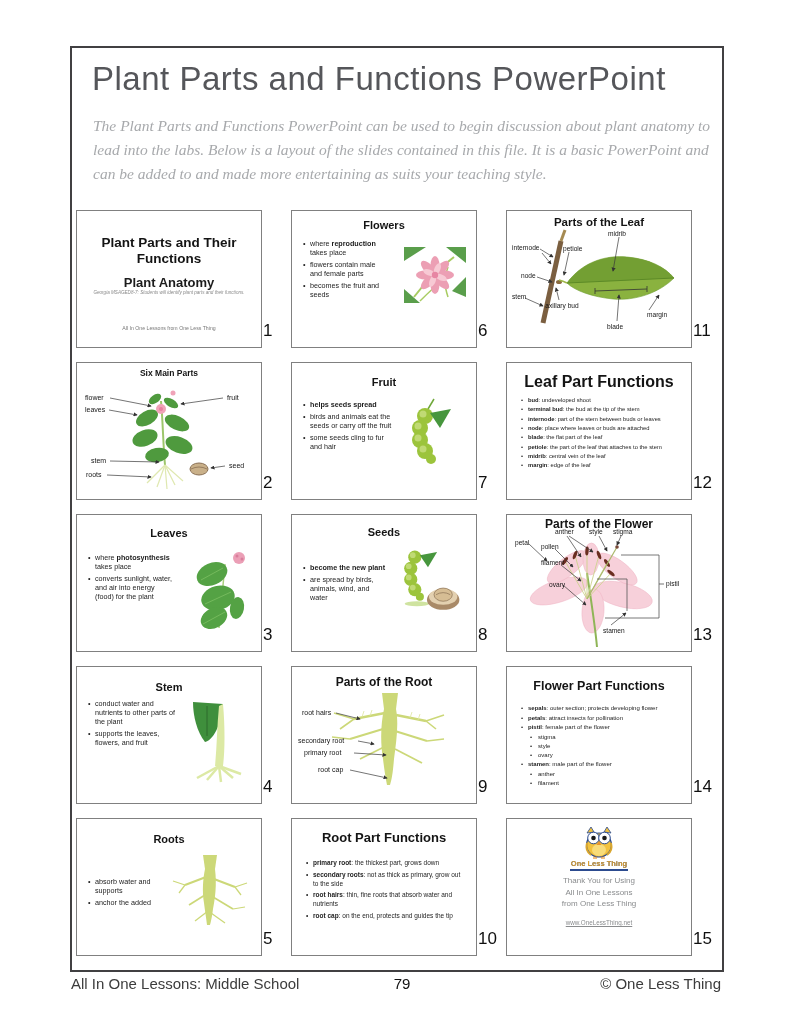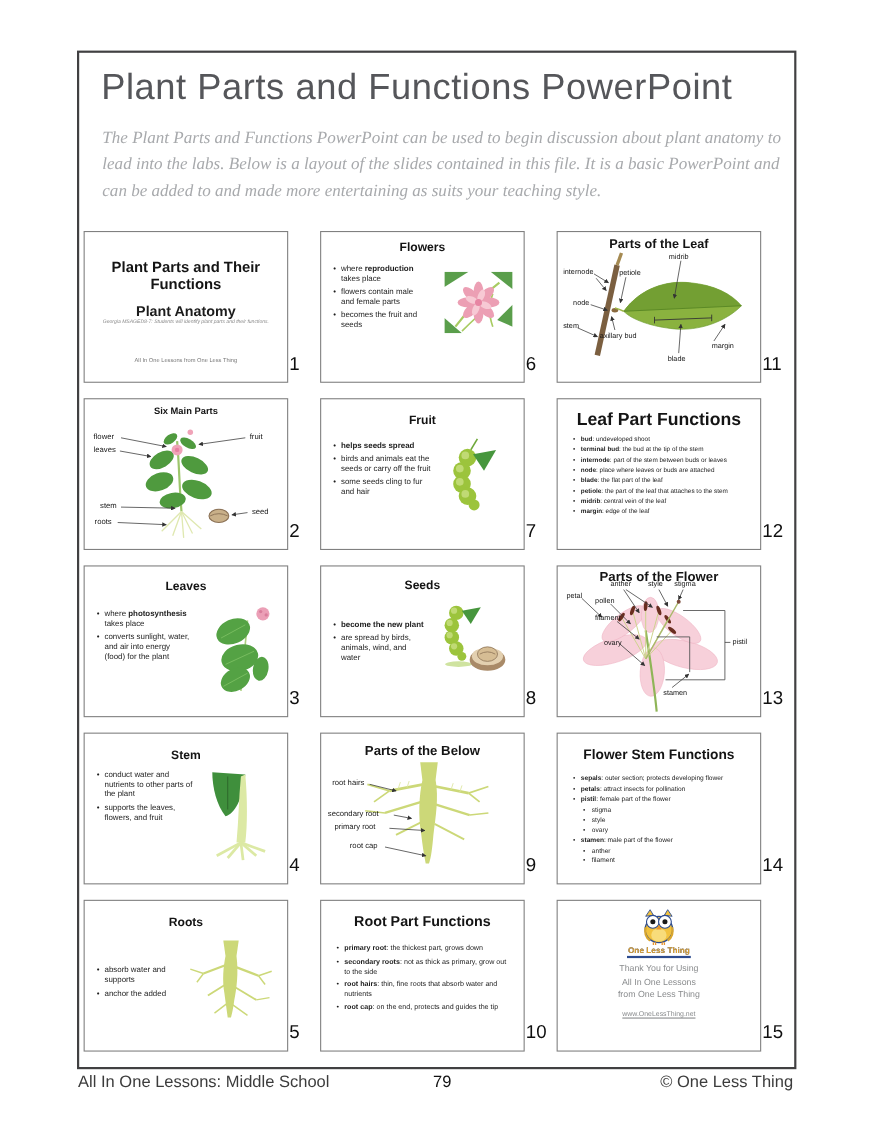--- a/index.html
+++ b/index.html
@@ -372,21 +372,21 @@
               <path d="M32,70 L46,82"></path>
               <path d="M32,70 L54,78"></path>
           </g>
         </svg>
       </div>
       <div class="snum">4</div>
     </div>
 
     <div class="cell">
       <div class="slide">
-        <div class="t" style="top:8px;font-size:12px;">Parts of the Below</div>
+        <div class="t" style="top:8px;font-size:12px;">Parts of the Root</div>
         <svg class="dg" viewBox="0 0 184 136">
           <defs>
               <marker id="m9" markerWidth="6" markerHeight="6" refX="5" refY="3" orient="auto">
                 <path d="M0,0 L6,3 L0,6 Z" fill="#333"></path>
               </marker>
             </defs>
           <path d="M90,26 H106 L104,42 H92 Z" fill="#ccd878"></path>
           <path d="M92,42 L104,42 C107,58 104,76 102,92 C101,104 100,112 98,118 L95,118 C93,108 92,100 91,92 C88,74 89,56 92,42 Z" fill="#ccd878"></path>
           <g stroke="#ccd878" fill="none">
             <path d="M93,46 L62,52" stroke-width="2.5"></path>
@@ -418,21 +418,21 @@
         <span class="lb" style="left:10px;top:42px;font-size:7px;">root hairs</span>
         <span class="lb" style="left:6px;top:70px;font-size:7px;">secondary root</span>
         <span class="lb" style="left:12px;top:82px;font-size:7px;">primary root</span>
         <span class="lb" style="left:26px;top:99px;font-size:7px;">root cap</span>
       </div>
       <div class="snum">9</div>
     </div>
 
     <div class="cell">
       <div class="slide">
-        <div class="t" style="top:12px;font-size:12.5px;">Flower Stem Functions</div>
+        <div class="t" style="top:12px;font-size:12.5px;">Flower Part Functions</div>
         <ul class="def" style="left:13px;top:37px;width:160px;font-size:6px;line-height:1.35;">
           <li><span class="b">sepals</span><span>: outer section; protects developing flower</span></li>
           <li><span class="b">petals</span><span>: attract insects for pollination</span></li>
           <li><span class="b">pistil</span><span>: female part of the flower</span></li>
           <li class="sub">stigma</li>
           <li class="sub">style</li>
           <li class="sub">ovary</li>
           <li><span class="b">stamen</span><span>: male part of the flower</span></li>
           <li class="sub">anther</li>
           <li class="sub">filament</li>

